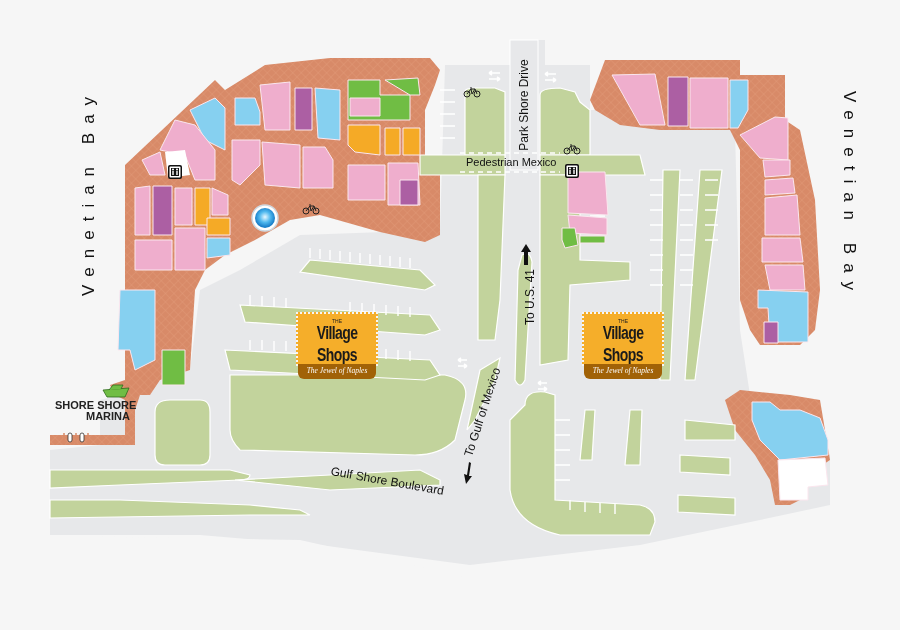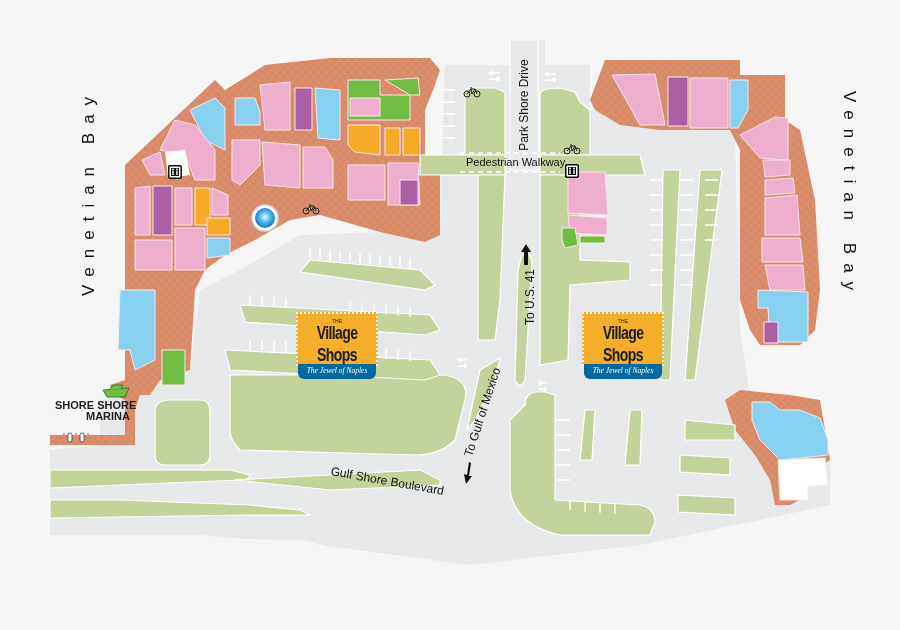--- a/index.html
+++ b/index.html
@@ -8,21 +8,21 @@
   .lbl { position:absolute; color:#111; font-family:"Liberation Sans", sans-serif; white-space:nowrap; }
   .bay { font-size:17px; letter-spacing:9px; transform-origin:center center; }
   .road { font-size:12px; }
   .marina { font-size:11px; font-weight:bold; text-align:right; line-height:11px; color:#222; }
   .logo { position:absolute; width:102px; height:70px; }
   .logo .stamp { position:absolute; left:0; top:0; width:82px; height:54px; background:#f5ae2a;
      border:2px dotted #f6f6f6; box-sizing:border-box; text-align:center; }
   .logo .the { font-size:5px; margin-top:4px; color:#222; }
   .logo .vs { font-family:"Liberation Sans", sans-serif; font-weight:bold; font-size:14px; letter-spacing:-0.6px; color:#1b1b1b; transform:scaleY(1.35); margin-top:3px; }
   .logo .ovb { font-size:5.5px; color:#222; margin-top:4px; }
-  .logo .ribbon { position:absolute; left:2px; top:52px; width:78px; height:15px; background:#0369a1; color:#fff;
+  .logo .ribbon { position:absolute; left:2px; top:52px; width:78px; height:15px; background:#a16207; color:#fff;
      font-family:"Liberation Serif", serif; font-style:italic; font-size:7.5px; text-align:center; line-height:14px; border-radius:0 0 6px 6px; }
 </style>
 </head>
 <body>
 
 <svg width="900" height="630" viewBox="0 0 900 630">
   <defs>
     <pattern id="brick" width="6" height="6" patternUnits="userSpaceOnUse" patternTransform="rotate(45)">
       <rect width="6" height="6" fill="#d88a68"></rect>
       <path d="M0 0 L0 6 M0 0 L6 0" stroke="#e29a7a" stroke-width="0.8"></path>
@@ -210,21 +210,21 @@
     <path d="M64 433 L64 445 M76 433 L76 445 M88 433 L88 445" stroke="#d88a68" stroke-width="1.5"></path>
     <rect x="68" y="433" width="4" height="9" rx="2" fill="#fff" stroke="#333" stroke-width="0.8"></rect>
     <rect x="80" y="433" width="4" height="9" rx="2" fill="#fff" stroke="#333" stroke-width="0.8"></rect>
   </g>
 </svg>
 
 <div class="lbl bay" style="left:-15px; top:182px; transform:rotate(-90deg);">Venetian Bay</div>
 <div class="lbl bay" style="left:745px; top:185px; transform:rotate(90deg);">Venetian Bay</div>
 
 <div class="lbl road" style="left:478px; top:98px; transform:rotate(-90deg);">Park Shore Drive</div>
-<div class="lbl road" style="left:466px; top:156px; font-size:11px;">Pedestrian Walkway</div>
+<div class="lbl road" style="left:466px; top:156px; font-size:11px;">Pedestrian Mexico</div>
 <div class="lbl road" style="left:502px; top:290px; transform:rotate(-90deg);">To U.S. 41</div>
 <div class="lbl road" style="left:436px; top:405px; transform:rotate(-72deg);">To Gulf of Mexico</div>
 <div class="lbl road" style="left:330px; top:474px; transform:rotate(10deg);">Gulf Shore Boulevard</div>
 
 <div class="lbl marina" style="left:55px; top:400px; width:75px;">
   <div>SHORE SHORE</div>
   <div>MARINA</div>
 </div>
 
 <div class="logo" style="left:296px; top:312px;">

